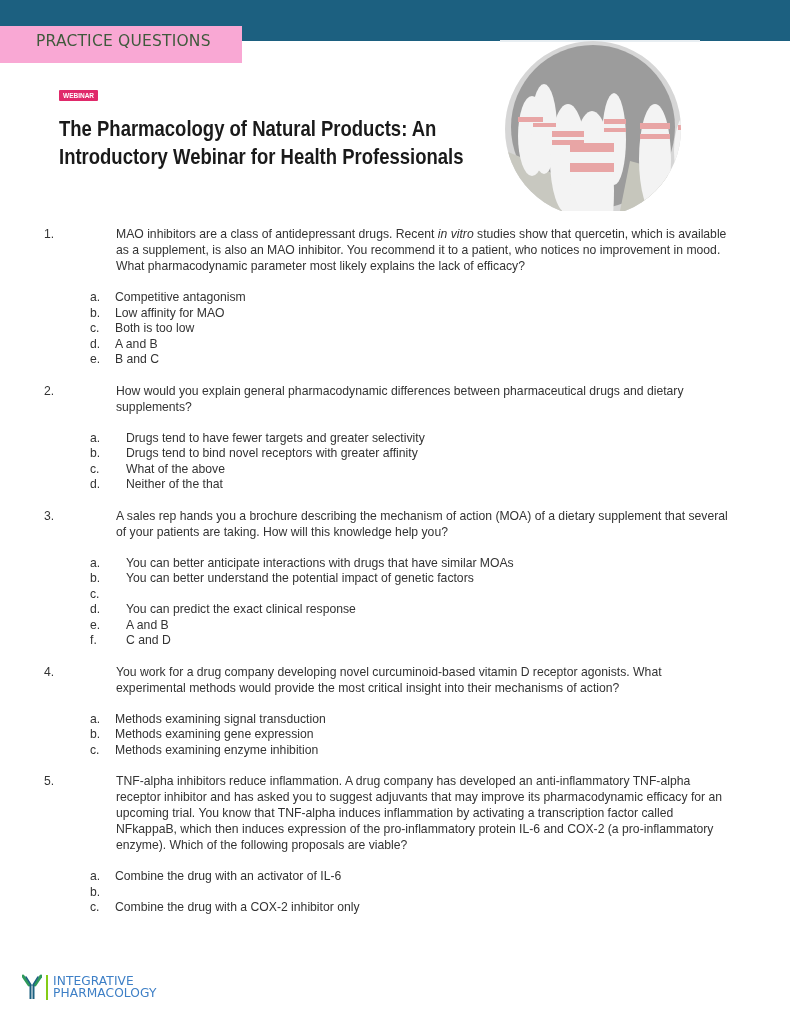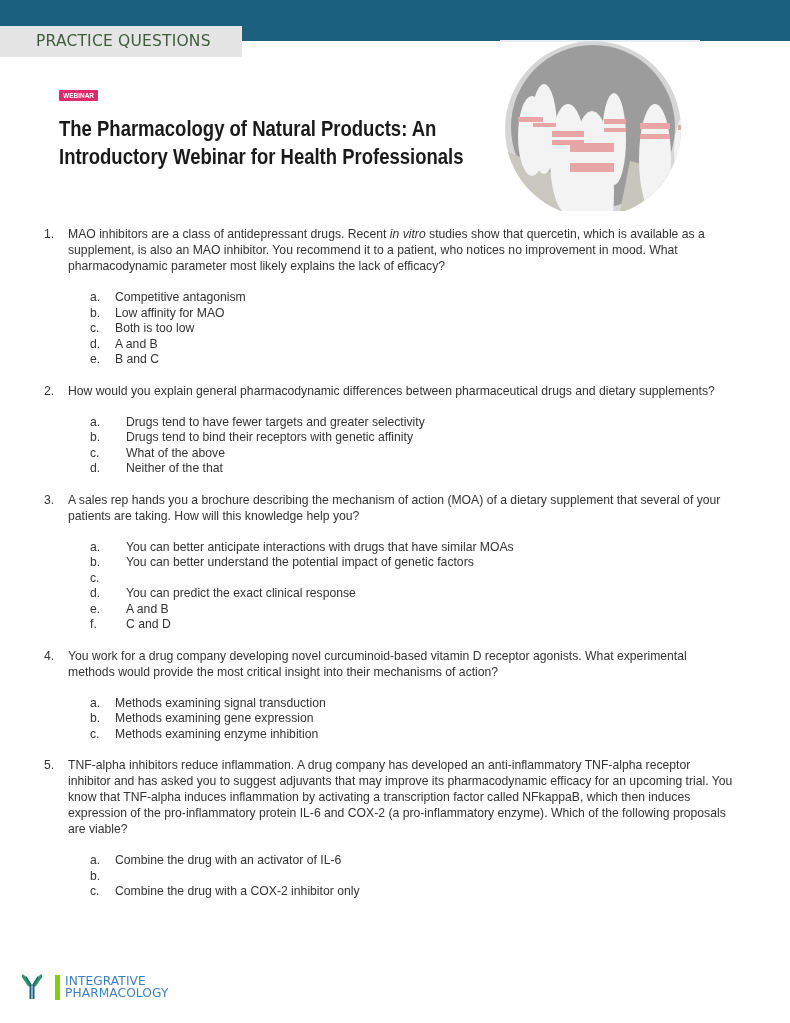--- a/index.html
+++ b/index.html
@@ -2,22 +2,22 @@
 <html><head>
   <meta charset="utf-8">
   <style>
     * { box-sizing: border-box; margin: 0; padding: 0; }
     html, body { width: 790px; height: 1023px; background: #ffffff; overflow: hidden; }
     body { position: relative; font-family: "Liberation Sans", sans-serif; color: #333333; }
 
     .top-bar { position: absolute; left: 0; top: 0; width: 790px; height: 41px; background: #1c6080; }
     .top-bar-underline { position: absolute; left: 500px; top: 40px; width: 200px; height: 2px; background: #e8eef2; }
     .section-tab {
-      position: absolute; left: 0; top: 26px; width: 242px; height: 31px;
-      background: #e5e5e5; padding-left: 36px;
+      position: absolute; left: 0; top: 26px; width: 242px; height: 37px;
+      background: #f9a8d4; padding-left: 36px;
       font-family: "DejaVu Sans", sans-serif; font-size: 15.5px; line-height: 31px;
       color: #3f5a3c; letter-spacing: 0.2px;
     }
 
     .badge {
       position: absolute; left: 59px; top: 90px; height: 11px; padding: 0 4px;
       background: #e0296a; color: #ffffff;
       font-family: "Liberation Sans", sans-serif; font-weight: bold; font-size: 6.5px; line-height: 11px;
       border-radius: 1px;
     }
@@ -27,29 +27,29 @@
       font-size: 21.5px; line-height: 28px; color: #1a1a1a;
       transform: scaleX(0.86); transform-origin: left top; white-space: nowrap;
     }
 
     .hero { position: absolute; left: 500px; top: 41px; width: 210px; height: 170px; }
 
     .questions { position: absolute; left: 44px; top: 226px; width: 700px; }
     .q { position: relative; margin-bottom: 15px; }
     .q-row { display: flex; font-size: 12.2px; line-height: 16px; color: #333333; }
     .q-num { width: 24px; flex: none; }
-    .q-text { flex: 1; padding-right: 10px; }
+    .q-text { flex: 1; padding-right: 10px; margin-left: 48px; }
     .options { margin-top: 16px; }
     .opt { display: flex; font-size: 12.2px; line-height: 15.5px; color: #333333; }
     .opt-letter { flex: none; }
     .q.tight .opt-letter { margin-left: 46px; width: 25px; }
     .q.wide .opt-letter { margin-left: 46px; width: 36px; }
 
     .footer-logo { position: absolute; left: 22px; top: 974px; display: flex; align-items: center; }
-    .logo-text { margin-left: 13px; padding-left: 5px; border-left: 5px solid #84cc16;
+    .logo-text { margin-left: 4px; padding-left: 5px; border-left: 2px solid #84cc16;
       font-family: "DejaVu Sans", sans-serif; font-size: 12.2px; line-height: 12.5px; color: #3d7fc6; letter-spacing: 0.1px; }
   </style>
 </head>
 <body>
 
 <div class="top-bar"></div>
 <div class="top-bar-underline"></div>
 <div class="section-tab">PRACTICE QUESTIONS</div>
 
 <div class="badge">WEBINAR</div>
@@ -130,21 +130,21 @@
       <span class="q-num">2.</span>
       <span class="q-text">How would you explain general pharmacodynamic differences between pharmaceutical drugs and dietary supplements?</span>
     </div>
     <div class="options">
       <div class="opt">
           <span class="opt-letter">a.</span>
           <span>Drugs tend to have fewer targets and greater selectivity</span>
         </div>
       <div class="opt">
           <span class="opt-letter">b.</span>
-          <span>Drugs tend to bind their receptors with genetic affinity</span>
+          <span>Drugs tend to bind novel receptors with greater affinity</span>
         </div>
       <div class="opt">
           <span class="opt-letter">c.</span>
           <span>What of the above</span>
         </div>
       <div class="opt">
           <span class="opt-letter">d.</span>
           <span>Neither of the that</span>
         </div>
     </div>

